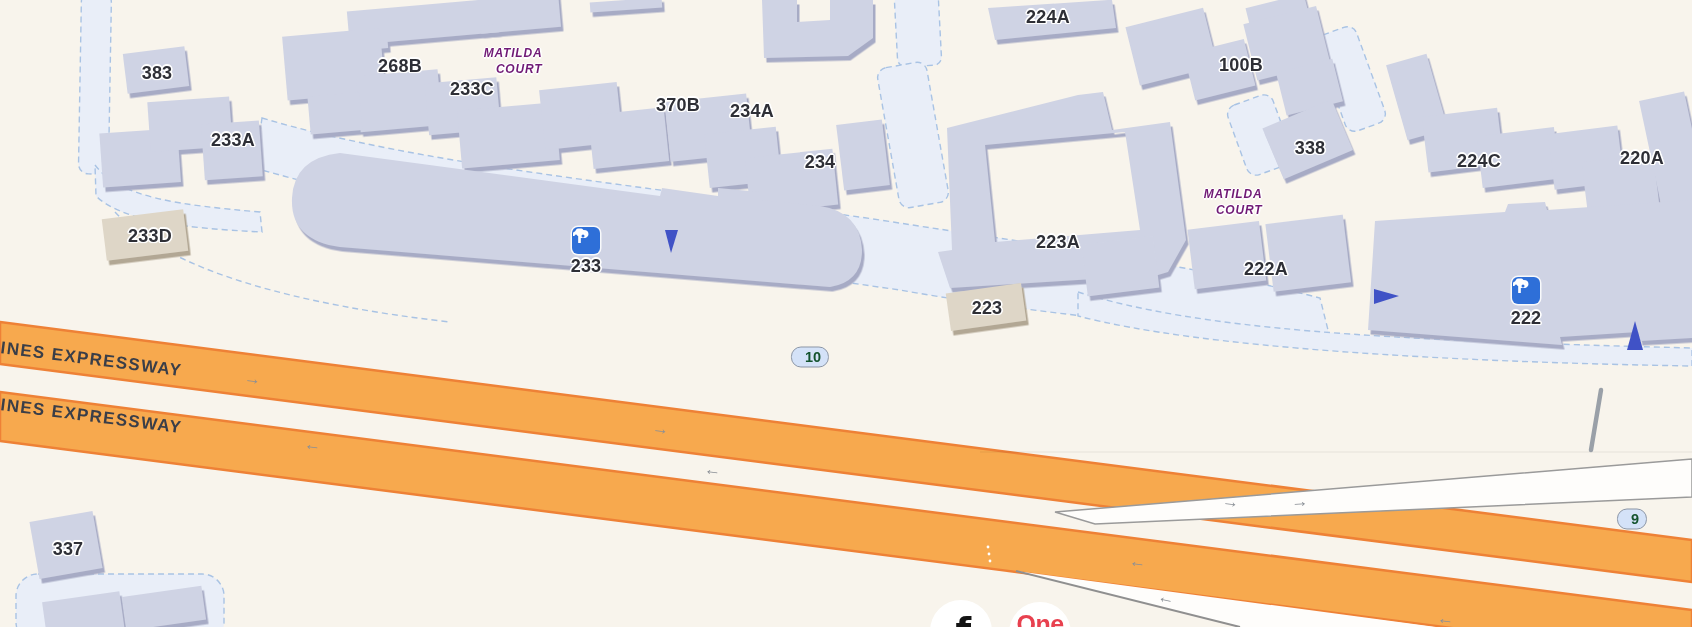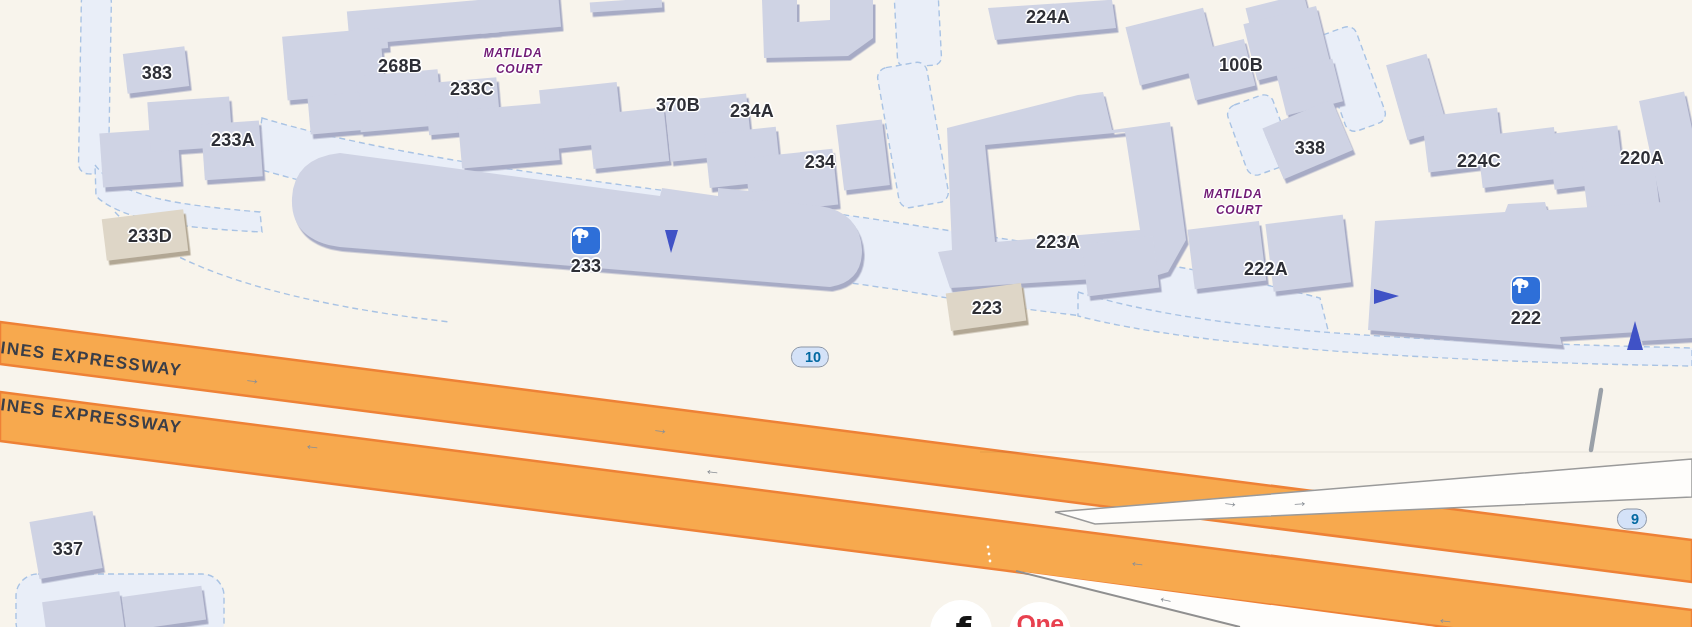--- a/index.html
+++ b/index.html
@@ -11,21 +11,21 @@
     text-shadow:1.5px 0 0 #fff,-1.5px 0 0 #fff,0 1.5px 0 #fff,0 -1.5px 0 #fff,
       1px 1px 0 #fff,-1px -1px 0 #fff,1px -1px 0 #fff,-1px 1px 0 #fff,0 0 3px #fff;}
   .estate{position:absolute;transform:translate(-50%,-50%);text-align:right;
     font-weight:bold;font-style:italic;font-size:12px;line-height:1.3;
     color:#701a75;letter-spacing:.8px;white-space:nowrap;
     text-shadow:1.5px 0 0 #fff,-1.5px 0 0 #fff,0 1.5px 0 #fff,0 -1.5px 0 #fff,0 0 3px #fff;}
   .roadlbl{position:absolute;transform-origin:left top;transform:rotate(7.34deg);
     font-weight:bold;font-size:17px;letter-spacing:1.4px;color:#3a3e48;white-space:nowrap;}
   .shield{position:absolute;transform:translate(-50%,-50%);background:#d4e2f8;
     border:1.5px solid #8b95a5;border-radius:10px;padding:1px 7px 2px 13px;
-    font-weight:bold;font-size:14.5px;color:#0369a1;}
+    font-weight:bold;font-size:14.5px;color:#14532d;}
   .picon{position:absolute;width:28px;height:27px;background:#2e6fd8;border-radius:6px;
     box-shadow:0 0 0 1.5px rgba(255,255,255,.85);}
   .picon .pletter{position:absolute;left:5px;top:0px;color:#fff;font-weight:bold;font-size:18px;}
   .picon svg{position:absolute;right:1px;bottom:1px;}
   .circle{position:absolute;width:62px;height:62px;border-radius:50%;background:#fff;}
   .fb-glyph{position:absolute;left:50%;top:10px;transform:translateX(-35%);
     font-weight:bold;font-size:36px;color:#141414;font-family:"DejaVu Sans",sans-serif;}
   .one-glyph{position:absolute;left:50%;top:8px;transform:translateX(-50%);
     font-weight:bold;font-size:25px;color:#e8414f;letter-spacing:-.5px;}
 </style>

